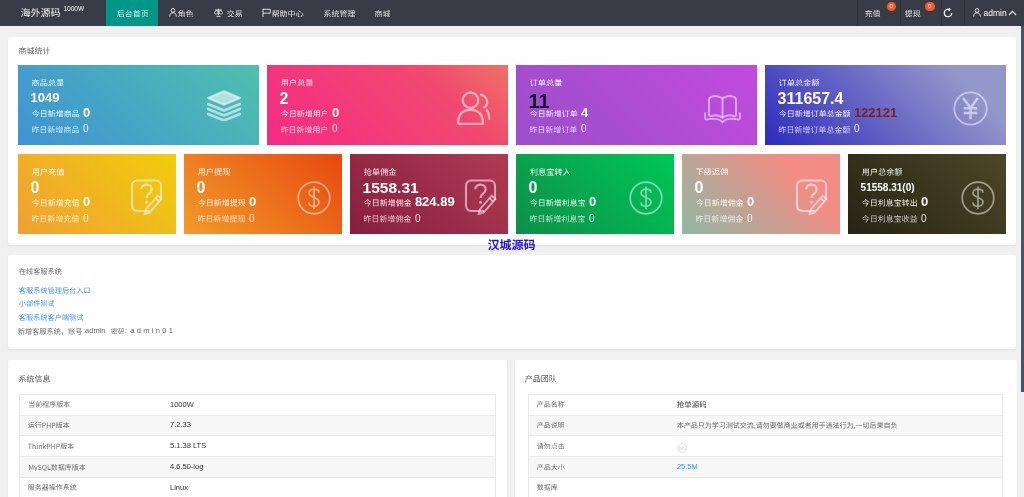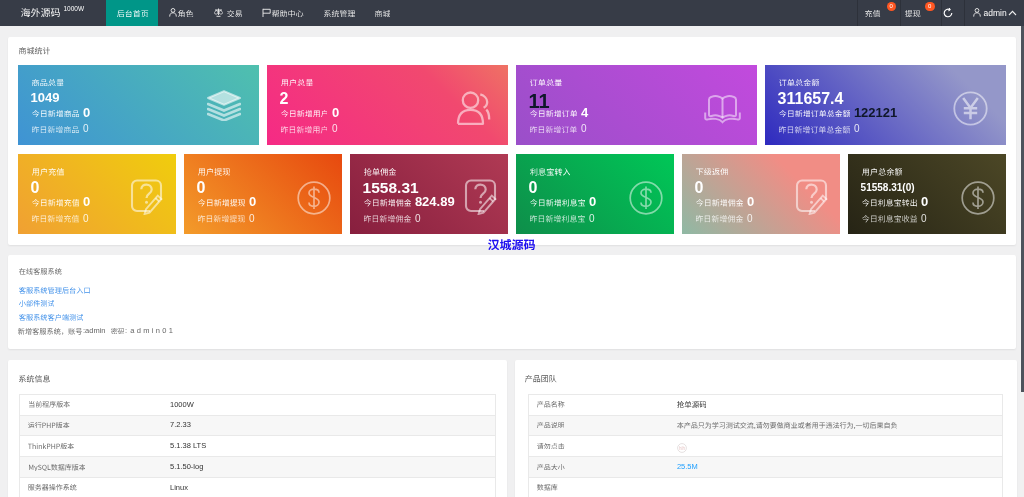--- a/index.html
+++ b/index.html
@@ -168,21 +168,21 @@
       <g transform="scale(1,-1)">
         <path d="M114 772C167 721 234 650 266 605L319 658C287 702 218 770 165 820ZM205 -55C221 -35 251 -14 461 132C453 147 443 178 439 199L293 103V526H50V454H220V96C220 52 186 21 167 8C180 -6 199 -37 205 -55ZM396 756V681H703V31C703 12 696 6 677 5C655 5 583 4 508 7C521 -15 535 -52 540 -75C634 -75 697 -73 733 -60C770 -46 782 -21 782 30V681H960V756Z M1221 437H1459V329H1221ZM1536 437H1785V329H1536ZM1221 603H1459V497H1221ZM1536 603H1785V497H1536ZM1709 836C1686 785 1645 715 1609 667H1366L1407 687C1387 729 1340 791 1299 836L1236 806C1272 764 1311 707 1333 667H1148V265H1459V170H1054V100H1459V-79H1536V100H1949V170H1536V265H1861V667H1693C1725 709 1760 761 1790 809Z M2759 214C2816 145 2875 52 2897 -10L2958 28C2936 91 2875 180 2816 247ZM2412 269C2478 224 2554 153 2591 104L2647 152C2609 199 2532 267 2465 311ZM2281 241V34C2281 -47 2312 -69 2431 -69C2455 -69 2630 -69 2656 -69C2748 -69 2773 -41 2784 74C2762 78 2730 90 2713 101C2707 13 2700 -1 2650 -1C2611 -1 2464 -1 2435 -1C2371 -1 2360 5 2360 35V241ZM2137 225C2119 148 2084 60 2043 9L2112 -24C2157 36 2190 130 2208 212ZM2265 567H2737V391H2265ZM2186 638V319H2820V638H2657C2692 689 2729 751 2761 808L2684 839C2658 779 2614 696 2575 638H2370L2429 668C2411 715 2365 784 2321 836L2257 806C2299 755 2341 685 2358 638Z M3198 218C3236 161 3275 82 3291 34L3356 62C3340 111 3299 187 3260 242ZM3733 243C3708 187 3663 107 3628 57L3685 33C3721 79 3767 152 3804 215ZM3499 849C3404 700 3219 583 3030 522C3050 504 3070 475 3082 453C3136 473 3190 497 3241 526V470H3458V334H3113V265H3458V18H3068V-51H3934V18H3537V265H3888V334H3537V470H3758V533C3812 502 3867 476 3919 457C3931 477 3954 506 3972 522C3820 570 3642 674 3544 782L3569 818ZM3746 540H3266C3354 592 3435 656 3501 729C3568 660 3655 593 3746 540Z M4693 493C4689 183 4676 46 4458 -31C4471 -43 4489 -67 4496 -84C4732 2 4754 161 4759 493ZM4738 84C4804 36 4888 -33 4930 -77L4972 -24C4930 17 4843 84 4778 130ZM4531 610V138H4595V549H4850V140H4916V610H4728C4741 641 4755 678 4768 714H4953V780H4515V714H4700C4690 680 4675 641 4663 610ZM4214 821C4227 798 4242 770 4254 744H4061V593H4127V682H4429V593H4497V744H4333C4319 773 4299 809 4282 837ZM4126 233V-73H4194V-40H4369V-71H4439V233ZM4194 21V172H4369V21ZM4149 416 4224 376C4168 337 4104 305 4039 284C4050 270 4064 236 4070 217C4146 246 4221 287 4288 341C4351 305 4412 268 4450 241L4501 293C4462 319 4402 354 4339 387C4388 436 4430 492 4459 555L4418 582L4403 579H4250C4262 598 4272 618 4281 637L4213 649C4184 582 4126 502 4040 444C4054 434 4075 412 4084 397C4135 433 4177 476 4210 520H4364C4342 483 4312 450 4278 419L4197 461Z" fill="#fff"></path>
       </g>
     </svg>
     <div style="position:absolute;left:777.6px;top:90.9px;font-size:16px;line-height:1;color:#fff;font-weight:700;white-space:pre">311657.4</div>
     <svg style="position:absolute;left:778.7px;top:110.0px" width="71.50" height="7.46" viewBox="35 -849 8937 933">
       <g transform="scale(1,-1)">
         <path d="M390 533C456 484 541 412 580 367L635 420C593 464 506 532 441 579ZM161 348V272H722C650 179 547 51 461 -48L538 -83C644 46 776 212 859 324L801 352L787 348ZM495 847C394 695 216 556 35 475C57 457 80 429 92 408C244 485 394 599 503 729C612 605 774 481 906 415C920 435 945 466 965 482C823 544 649 668 548 786L567 813Z M1253 352H1752V71H1253ZM1253 426V697H1752V426ZM1176 772V-69H1253V-4H1752V-64H1832V772Z M2360 213C2390 163 2426 95 2442 51L2495 83C2480 125 2444 190 2411 240ZM2135 235C2115 174 2082 112 2041 68C2056 59 2082 40 2094 30C2133 77 2173 150 2196 220ZM2553 744V400C2553 267 2545 95 2460 -25C2476 -34 2506 -57 2518 -71C2610 59 2623 256 2623 400V432H2775V-75H2848V432H2958V502H2623V694C2729 710 2843 736 2927 767L2866 822C2794 792 2665 762 2553 744ZM2214 827C2230 799 2246 765 2258 735H2061V672H2503V735H2336C2323 768 2301 811 2282 844ZM2377 667C2365 621 2342 553 2323 507H2046V443H2251V339H2050V273H2251V18C2251 8 2249 5 2239 5C2228 4 2197 4 2162 5C2172 -13 2182 -41 2184 -59C2233 -59 2267 -58 2290 -47C2313 -36 2320 -18 2320 17V273H2507V339H2320V443H2519V507H2391C2410 549 2429 603 2447 652ZM2126 651C2146 606 2161 546 2165 507L2230 525C2225 563 2208 622 2187 665Z M3466 596C3496 551 3524 491 3534 452L3580 471C3570 510 3540 569 3509 612ZM3769 612C3752 569 3717 505 3691 466L3730 449C3757 486 3791 543 3820 592ZM3041 129 3065 55C3146 87 3248 127 3345 166L3332 234L3231 196V526H3332V596H3231V828H3161V596H3053V526H3161V171ZM3442 811C3469 775 3499 726 3512 695L3579 727C3564 757 3534 804 3505 838ZM3373 695V363H3907V695H3770C3797 730 3827 774 3854 815L3776 842C3758 798 3721 736 3693 695ZM3435 641H3611V417H3435ZM3669 641H3842V417H3669ZM3494 103H3789V29H3494ZM3494 159V243H3789V159ZM3425 300V-77H3494V-29H3789V-77H3860V300Z M4114 772C4167 721 4234 650 4266 605L4319 658C4287 702 4218 770 4165 820ZM4205 -55C4221 -35 4251 -14 4461 132C4453 147 4443 178 4439 199L4293 103V526H4050V454H4220V96C4220 52 4186 21 4167 8C4180 -6 4199 -37 4205 -55ZM4396 756V681H4703V31C4703 12 4696 6 4677 5C4655 5 4583 4 4508 7C4521 -15 4535 -52 4540 -75C4634 -75 4697 -73 4733 -60C4770 -46 4782 -21 4782 30V681H4960V756Z M5221 437H5459V329H5221ZM5536 437H5785V329H5536ZM5221 603H5459V497H5221ZM5536 603H5785V497H5536ZM5709 836C5686 785 5645 715 5609 667H5366L5407 687C5387 729 5340 791 5299 836L5236 806C5272 764 5311 707 5333 667H5148V265H5459V170H5054V100H5459V-79H5536V100H5949V170H5536V265H5861V667H5693C5725 709 5760 761 5790 809Z M6759 214C6816 145 6875 52 6897 -10L6958 28C6936 91 6875 180 6816 247ZM6412 269C6478 224 6554 153 6591 104L6647 152C6609 199 6532 267 6465 311ZM6281 241V34C6281 -47 6312 -69 6431 -69C6455 -69 6630 -69 6656 -69C6748 -69 6773 -41 6784 74C6762 78 6730 90 6713 101C6707 13 6700 -1 6650 -1C6611 -1 6464 -1 6435 -1C6371 -1 6360 5 6360 35V241ZM6137 225C6119 148 6084 60 6043 9L6112 -24C6157 36 6190 130 6208 212ZM6265 567H6737V391H6265ZM6186 638V319H6820V638H6657C6692 689 6729 751 6761 808L6684 839C6658 779 6614 696 6575 638H6370L6429 668C6411 715 6365 784 6321 836L6257 806C6299 755 6341 685 6358 638Z M7198 218C7236 161 7275 82 7291 34L7356 62C7340 111 7299 187 7260 242ZM7733 243C7708 187 7663 107 7628 57L7685 33C7721 79 7767 152 7804 215ZM7499 849C7404 700 7219 583 7030 522C7050 504 7070 475 7082 453C7136 473 7190 497 7241 526V470H7458V334H7113V265H7458V18H7068V-51H7934V18H7537V265H7888V334H7537V470H7758V533C7812 502 7867 476 7919 457C7931 477 7954 506 7972 522C7820 570 7642 674 7544 782L7569 818ZM7746 540H7266C7354 592 7435 656 7501 729C7568 660 7655 593 7746 540Z M8693 493C8689 183 8676 46 8458 -31C8471 -43 8489 -67 8496 -84C8732 2 8754 161 8759 493ZM8738 84C8804 36 8888 -33 8930 -77L8972 -24C8930 17 8843 84 8778 130ZM8531 610V138H8595V549H8850V140H8916V610H8728C8741 641 8755 678 8768 714H8953V780H8515V714H8700C8690 680 8675 641 8663 610ZM8214 821C8227 798 8242 770 8254 744H8061V593H8127V682H8429V593H8497V744H8333C8319 773 8299 809 8282 837ZM8126 233V-73H8194V-40H8369V-71H8439V233ZM8194 21V172H8369V21ZM8149 416 8224 376C8168 337 8104 305 8039 284C8050 270 8064 236 8070 217C8146 246 8221 287 8288 341C8351 305 8412 268 8450 241L8501 293C8462 319 8402 354 8339 387C8388 436 8430 492 8459 555L8418 582L8403 579H8250C8262 598 8272 618 8281 637L8213 649C8184 582 8126 502 8040 444C8054 434 8075 412 8084 397C8135 433 8177 476 8210 520H8364C8342 483 8312 450 8278 419L8197 461Z" fill="#fff"></path>
       </g>
     </svg>
-    <div style="position:absolute;left:853.9px;top:105.7px;font-size:13px;line-height:1;color:#0f172a;font-weight:700;white-space:pre">122121</div>
+    <div style="position:absolute;left:853.9px;top:105.7px;font-size:13px;line-height:1;color:#7f1d1d;font-weight:700;white-space:pre">122121</div>
     <svg style="position:absolute;left:779.0px;top:126.1px;opacity:0.8" width="71.17" height="7.46" viewBox="76 -849 8896 933">
       <g transform="scale(1,-1)">
         <path d="M532 841C499 705 443 569 374 481C390 468 419 440 431 426C469 476 503 539 533 609H593V-80H667V178H951V246H667V400H942V469H667V609H964V679H561C578 726 593 776 606 825ZM299 407V176H147V407ZM299 474H147V694H299ZM76 762V30H147V108H371V762Z M1253 352H1752V71H1253ZM1253 426V697H1752V426ZM1176 772V-69H1253V-4H1752V-64H1832V772Z M2360 213C2390 163 2426 95 2442 51L2495 83C2480 125 2444 190 2411 240ZM2135 235C2115 174 2082 112 2041 68C2056 59 2082 40 2094 30C2133 77 2173 150 2196 220ZM2553 744V400C2553 267 2545 95 2460 -25C2476 -34 2506 -57 2518 -71C2610 59 2623 256 2623 400V432H2775V-75H2848V432H2958V502H2623V694C2729 710 2843 736 2927 767L2866 822C2794 792 2665 762 2553 744ZM2214 827C2230 799 2246 765 2258 735H2061V672H2503V735H2336C2323 768 2301 811 2282 844ZM2377 667C2365 621 2342 553 2323 507H2046V443H2251V339H2050V273H2251V18C2251 8 2249 5 2239 5C2228 4 2197 4 2162 5C2172 -13 2182 -41 2184 -59C2233 -59 2267 -58 2290 -47C2313 -36 2320 -18 2320 17V273H2507V339H2320V443H2519V507H2391C2410 549 2429 603 2447 652ZM2126 651C2146 606 2161 546 2165 507L2230 525C2225 563 2208 622 2187 665Z M3466 596C3496 551 3524 491 3534 452L3580 471C3570 510 3540 569 3509 612ZM3769 612C3752 569 3717 505 3691 466L3730 449C3757 486 3791 543 3820 592ZM3041 129 3065 55C3146 87 3248 127 3345 166L3332 234L3231 196V526H3332V596H3231V828H3161V596H3053V526H3161V171ZM3442 811C3469 775 3499 726 3512 695L3579 727C3564 757 3534 804 3505 838ZM3373 695V363H3907V695H3770C3797 730 3827 774 3854 815L3776 842C3758 798 3721 736 3693 695ZM3435 641H3611V417H3435ZM3669 641H3842V417H3669ZM3494 103H3789V29H3494ZM3494 159V243H3789V159ZM3425 300V-77H3494V-29H3789V-77H3860V300Z M4114 772C4167 721 4234 650 4266 605L4319 658C4287 702 4218 770 4165 820ZM4205 -55C4221 -35 4251 -14 4461 132C4453 147 4443 178 4439 199L4293 103V526H4050V454H4220V96C4220 52 4186 21 4167 8C4180 -6 4199 -37 4205 -55ZM4396 756V681H4703V31C4703 12 4696 6 4677 5C4655 5 4583 4 4508 7C4521 -15 4535 -52 4540 -75C4634 -75 4697 -73 4733 -60C4770 -46 4782 -21 4782 30V681H4960V756Z M5221 437H5459V329H5221ZM5536 437H5785V329H5536ZM5221 603H5459V497H5221ZM5536 603H5785V497H5536ZM5709 836C5686 785 5645 715 5609 667H5366L5407 687C5387 729 5340 791 5299 836L5236 806C5272 764 5311 707 5333 667H5148V265H5459V170H5054V100H5459V-79H5536V100H5949V170H5536V265H5861V667H5693C5725 709 5760 761 5790 809Z M6759 214C6816 145 6875 52 6897 -10L6958 28C6936 91 6875 180 6816 247ZM6412 269C6478 224 6554 153 6591 104L6647 152C6609 199 6532 267 6465 311ZM6281 241V34C6281 -47 6312 -69 6431 -69C6455 -69 6630 -69 6656 -69C6748 -69 6773 -41 6784 74C6762 78 6730 90 6713 101C6707 13 6700 -1 6650 -1C6611 -1 6464 -1 6435 -1C6371 -1 6360 5 6360 35V241ZM6137 225C6119 148 6084 60 6043 9L6112 -24C6157 36 6190 130 6208 212ZM6265 567H6737V391H6265ZM6186 638V319H6820V638H6657C6692 689 6729 751 6761 808L6684 839C6658 779 6614 696 6575 638H6370L6429 668C6411 715 6365 784 6321 836L6257 806C6299 755 6341 685 6358 638Z M7198 218C7236 161 7275 82 7291 34L7356 62C7340 111 7299 187 7260 242ZM7733 243C7708 187 7663 107 7628 57L7685 33C7721 79 7767 152 7804 215ZM7499 849C7404 700 7219 583 7030 522C7050 504 7070 475 7082 453C7136 473 7190 497 7241 526V470H7458V334H7113V265H7458V18H7068V-51H7934V18H7537V265H7888V334H7537V470H7758V533C7812 502 7867 476 7919 457C7931 477 7954 506 7972 522C7820 570 7642 674 7544 782L7569 818ZM7746 540H7266C7354 592 7435 656 7501 729C7568 660 7655 593 7746 540Z M8693 493C8689 183 8676 46 8458 -31C8471 -43 8489 -67 8496 -84C8732 2 8754 161 8759 493ZM8738 84C8804 36 8888 -33 8930 -77L8972 -24C8930 17 8843 84 8778 130ZM8531 610V138H8595V549H8850V140H8916V610H8728C8741 641 8755 678 8768 714H8953V780H8515V714H8700C8690 680 8675 641 8663 610ZM8214 821C8227 798 8242 770 8254 744H8061V593H8127V682H8429V593H8497V744H8333C8319 773 8299 809 8282 837ZM8126 233V-73H8194V-40H8369V-71H8439V233ZM8194 21V172H8369V21ZM8149 416 8224 376C8168 337 8104 305 8039 284C8050 270 8064 236 8070 217C8146 246 8221 287 8288 341C8351 305 8412 268 8450 241L8501 293C8462 319 8402 354 8339 387C8388 436 8430 492 8459 555L8418 582L8403 579H8250C8262 598 8272 618 8281 637L8213 649C8184 582 8126 502 8040 444C8054 434 8075 412 8084 397C8135 433 8177 476 8210 520H8364C8342 483 8312 450 8278 419L8197 461Z" fill="#fff"></path>
       </g>
     </svg>
     <div style="position:absolute;left:853.9px;top:124.4px;font-size:10px;line-height:1;color:rgba(255,255,255,0.85);white-space:pre">0</div>
     <svg style="position:absolute;left:953px;top:91.3px" width="35" height="35" viewBox="0 0 35 35">
       <circle cx="17.5" cy="17.5" r="16.2" fill="none" stroke="rgba(255,255,255,0.5)" stroke-width="1.8"></circle>
       <path d="M10.2,7 L17.5,17 24.8,7 M17.5,17 V28.2 M10.8,17.3 H24.2 M10.8,21.9 H24.2" fill="none" stroke="rgba(255,255,255,0.55)" stroke-width="2.5"></path>
     </svg>
@@ -407,21 +407,21 @@
       <g transform="scale(1,-1)">
         <path d="M253 0H346V655H568V733H31V655H253Z M691 0H783V394C837 449 875 477 931 477C1003 477 1034 434 1034 332V0H1125V344C1125 482 1073 557 959 557C885 557 829 516 779 466L783 578V796H691Z M1298 0H1390V543H1298ZM1344 655C1380 655 1405 679 1405 716C1405 751 1380 775 1344 775C1308 775 1284 751 1284 716C1284 679 1308 655 1344 655Z M1573 0H1665V394C1719 449 1757 477 1813 477C1885 477 1916 434 1916 332V0H2007V344C2007 482 1955 557 1841 557C1767 557 1710 516 1659 464H1657L1648 543H1573Z M2183 0H2273V143L2375 262L2534 0H2633L2428 324L2609 543H2507L2277 257H2273V796H2183Z M2744 0H2836V292H2957C3118 292 3227 363 3227 518C3227 678 3117 733 2953 733H2744ZM2836 367V658H2941C3070 658 3135 625 3135 518C3135 413 3074 367 2945 367Z M3377 0H3469V346H3811V0H3904V733H3811V426H3469V733H3377Z M4105 0H4197V292H4318C4479 292 4588 363 4588 518C4588 678 4478 733 4314 733H4105ZM4197 367V658H4302C4431 658 4496 625 4496 518C4496 413 4435 367 4306 367Z M4742 820V422C4742 271 4733 91 4667 -37C4684 -47 4709 -69 4721 -83C4780 20 4801 151 4808 283H4946V-79H5015V351H4810L4811 423V496H5076V563H4988V842H4919V563H4811V820ZM5489 479C5467 365 5429 268 5380 188C5331 272 5296 371 5273 479ZM5120 772V427C5120 278 5111 90 5034 -43C5052 -52 5081 -72 5094 -85C5180 58 5192 259 5192 427V479H5213C5239 345 5279 226 5337 128C5283 61 5220 11 5151 -21C5167 -35 5186 -64 5196 -82C5264 -47 5326 2 5379 65C5426 3 5482 -46 5549 -82C5560 -63 5583 -36 5600 -22C5530 11 5471 60 5423 123C5494 228 5545 365 5569 539L5524 551L5512 548H5192V712C5329 723 5478 742 5585 768L5538 832C5437 806 5267 784 5120 772Z M6097 839V629H5702V553H6004C5931 383 5807 221 5674 140C5692 125 5717 98 5729 79C5874 178 6003 357 6081 553H6097V183H5863V107H6097V-80H6176V107H6409V183H6176V553H6190C6266 357 6395 177 6543 81C6557 102 6583 131 6602 146C6463 226 6337 384 6265 553H6574V629H6176V839Z" fill="#666"></path>
       </g>
     </svg>
     <div style="position:absolute;left:170.0px;top:442.1px;font-size:7.5px;line-height:1;color:#333;white-space:pre">5.1.38 LTS</div>
     <svg style="position:absolute;left:28.7px;top:463.5px" width="56.55" height="7.53" viewBox="101 -842 8078 1076">
       <g transform="scale(1,-1)">
         <path d="M101 0H184V406C184 469 178 558 172 622H176L235 455L374 74H436L574 455L633 622H637C632 558 625 469 625 406V0H711V733H600L460 341C443 291 428 239 409 188H405C387 239 371 291 352 341L212 733H101Z M913 -234C1021 -234 1078 -152 1116 -46L1320 543H1231L1133 242C1119 193 1103 138 1089 88H1084C1065 139 1047 194 1030 242L920 543H825L1043 -1L1031 -42C1008 -109 970 -159 909 -159C894 -159 878 -154 867 -150L849 -223C866 -230 888 -234 913 -234Z M1637 -13C1790 -13 1886 79 1886 195C1886 304 1820 354 1735 391L1631 436C1574 460 1509 487 1509 559C1509 624 1563 665 1646 665C1714 665 1768 639 1813 597L1861 656C1810 709 1733 746 1646 746C1513 746 1415 665 1415 552C1415 445 1496 393 1564 364L1669 318C1739 287 1792 263 1792 187C1792 116 1735 68 1638 68C1562 68 1488 104 1436 159L1381 95C1444 29 1533 -13 1637 -13Z M2300 64C2168 64 2082 182 2082 369C2082 552 2168 665 2300 665C2432 665 2518 552 2518 369C2518 182 2432 64 2300 64ZM2524 -184C2568 -184 2607 -177 2629 -167L2611 -96C2592 -102 2567 -107 2534 -107C2455 -107 2387 -74 2354 -9C2509 18 2613 158 2613 369C2613 604 2484 746 2300 746C2116 746 1987 604 1987 369C1987 154 2095 12 2255 -10C2296 -110 2389 -184 2524 -184Z M2772 0H3185V79H2864V733H2772Z M3657 821C3639 782 3607 723 3582 688L3631 664C3657 697 3691 747 3720 793ZM3302 793C3328 751 3355 696 3364 661L3421 686C3412 722 3385 776 3357 815ZM3624 260C3601 208 3569 164 3531 126C3493 145 3454 164 3417 180C3431 204 3447 231 3461 260ZM3324 153C3373 134 3428 109 3478 83C3414 37 3337 5 3255 -14C3268 -28 3284 -54 3291 -72C3383 -47 3468 -8 3540 50C3573 30 3603 11 3626 -6L3674 43C3651 59 3622 77 3589 95C3642 152 3684 222 3709 309L3668 326L3656 323H3492L3514 375L3447 387C3440 367 3430 345 3420 323H3284V260H3389C3368 220 3345 183 3324 153ZM3471 841V654H3264V592H3448C3400 527 3323 465 3253 435C3268 421 3285 395 3294 378C3355 411 3421 467 3471 526V404H3541V540C3589 505 3650 458 3675 435L3717 489C3693 506 3605 562 3556 592H3745V654H3541V841ZM3843 832C3818 656 3773 488 3695 383C3711 373 3740 349 3752 337C3778 374 3800 418 3820 467C3842 369 3871 278 3908 199C3852 104 3774 31 3665 -22C3679 -37 3700 -67 3707 -83C3809 -28 3886 41 3945 129C3995 44 4057 -24 4135 -71C4147 -52 4169 -26 4186 -12C4102 33 4036 106 3985 198C4038 301 4072 426 4094 576H4162V646H3877C3891 702 3903 761 3912 821ZM4023 576C4007 461 3983 361 3947 276C3909 366 3881 468 3862 576Z M4698 238V-81H4764V-40H5072V-77H5141V238H4948V362H5172V427H4948V537H5137V796H4609V494C4609 335 4600 117 4496 -37C4513 -45 4544 -67 4558 -79C4641 43 4669 213 4678 362H4877V238ZM4682 731H5065V603H4682ZM4682 537H4877V427H4681L4682 494ZM4764 22V174H5072V22ZM4381 839V638H4256V568H4381V349C4329 333 4281 319 4243 309L4263 235L4381 273V14C4381 0 4376 -4 4364 -4C4352 -5 4313 -5 4270 -4C4279 -24 4289 -55 4291 -73C4354 -74 4393 -71 4417 -59C4442 -48 4451 -27 4451 14V296L4566 334L4555 403L4451 370V568H4564V638H4451V839Z M5539 245C5548 253 5582 259 5633 259H5807V144H5446V74H5807V-79H5881V74H6168V144H5881V259H6102V327H5881V432H5807V327H5617C5648 373 5679 426 5707 481H6126V549H5741L5773 621L5696 648C5685 615 5672 581 5658 549H5474V481H5626C5601 431 5579 393 5568 377C5548 344 5531 322 5513 318C5522 298 5535 260 5539 245ZM5683 821C5700 797 5717 766 5729 739H5335V450C5335 305 5328 101 5245 -42C5263 -50 5296 -71 5309 -85C5396 67 5409 295 5409 450V668H6166V739H5814C5802 770 5779 809 5756 840Z M6319 820V422C6319 271 6310 91 6244 -37C6261 -47 6286 -69 6298 -83C6357 20 6378 151 6385 283H6523V-79H6592V351H6387L6388 423V496H6653V563H6565V842H6496V563H6388V820ZM7066 479C7044 365 7006 268 6957 188C6908 272 6873 371 6850 479ZM6697 772V427C6697 278 6688 90 6611 -43C6629 -52 6658 -72 6671 -85C6757 58 6769 259 6769 427V479H6790C6816 345 6856 226 6914 128C6860 61 6797 11 6728 -21C6744 -35 6763 -64 6773 -82C6841 -47 6903 2 6956 65C7003 3 7059 -46 7126 -82C7137 -63 7160 -36 7177 -22C7107 11 7048 60 7000 123C7071 228 7122 365 7146 539L7101 551L7089 548H6769V712C6906 723 7055 742 7162 768L7115 832C7014 806 6844 784 6697 772Z M7674 839V629H7279V553H7581C7508 383 7384 221 7251 140C7269 125 7294 98 7306 79C7451 178 7580 357 7658 553H7674V183H7440V107H7674V-80H7753V107H7986V183H7753V553H7767C7843 357 7972 177 8120 81C8134 102 8160 131 8179 146C8040 226 7914 384 7842 553H8151V629H7753V839Z" fill="#666"></path>
       </g>
     </svg>
-    <div style="position:absolute;left:170.0px;top:462.9px;font-size:7.5px;line-height:1;color:#333;white-space:pre">5.1.50-log</div>
+    <div style="position:absolute;left:170.0px;top:462.9px;font-size:7.5px;line-height:1;color:#333;white-space:pre">4.6.50-log</div>
     <svg style="position:absolute;left:28.2px;top:484.3px" width="48.47" height="6.48" viewBox="34 -844 6924 925">
       <g transform="scale(1,-1)">
         <path d="M108 803V444C108 296 102 95 34 -46C52 -52 82 -69 95 -81C141 14 161 140 170 259H329V11C329 -4 323 -8 310 -8C297 -9 255 -9 209 -8C219 -28 228 -61 230 -80C298 -80 338 -79 364 -66C390 -54 399 -31 399 10V803ZM176 733H329V569H176ZM176 499H329V330H174C175 370 176 409 176 444ZM858 391C836 307 801 231 758 166C711 233 675 309 648 391ZM487 800V-80H558V391H583C615 287 659 191 716 110C670 54 617 11 562 -19C578 -32 598 -57 606 -74C661 -42 713 1 759 54C806 -2 860 -48 921 -81C933 -63 954 -37 970 -23C907 7 851 53 802 109C865 198 914 311 941 447L897 463L884 460H558V730H839V607C839 595 836 592 820 591C804 590 751 590 690 592C700 574 711 548 714 528C790 528 841 528 872 538C904 549 912 569 912 606V800Z M1446 381C1442 345 1435 312 1427 282H1126V216H1404C1346 87 1235 20 1057 -14C1070 -29 1091 -62 1098 -78C1296 -31 1420 53 1484 216H1788C1771 84 1751 23 1728 4C1717 -5 1705 -6 1684 -6C1660 -6 1595 -5 1532 1C1545 -18 1554 -46 1556 -66C1616 -69 1675 -70 1706 -69C1742 -67 1765 -61 1787 -41C1822 -10 1844 66 1866 248C1868 259 1870 282 1870 282H1505C1513 311 1519 342 1524 375ZM1745 673C1686 613 1604 565 1509 527C1430 561 1367 604 1324 659L1338 673ZM1382 841C1330 754 1231 651 1090 579C1106 567 1127 540 1137 523C1188 551 1234 583 1275 616C1315 569 1365 529 1424 497C1305 459 1173 435 1046 423C1058 406 1071 376 1076 357C1222 375 1373 406 1508 457C1624 410 1764 382 1919 369C1928 390 1945 420 1961 437C1827 444 1702 463 1597 495C1708 549 1802 619 1862 710L1817 741L1804 737H1397C1421 766 1442 796 1460 826Z M2196 730H2366V589H2196ZM2622 730H2802V589H2622ZM2614 484C2656 468 2706 443 2740 420H2452C2475 452 2495 485 2511 518L2437 532V795H2128V524H2431C2415 489 2392 454 2364 420H2052V353H2298C2230 293 2141 239 2030 198C2045 184 2064 158 2072 141L2128 165V-80H2198V-51H2365V-74H2437V229H2246C2305 267 2355 309 2396 353H2582C2624 307 2679 264 2739 229H2555V-80H2624V-51H2802V-74H2875V164L2924 148C2934 166 2955 194 2972 208C2863 234 2751 288 2675 353H2949V420H2774L2801 449C2768 475 2704 506 2653 524ZM2553 795V524H2875V795ZM2198 15V163H2365V15ZM2624 15V163H2802V15Z M3527 742H3758V637H3527ZM3461 799V580H3827V799ZM3420 480H3552V366H3420ZM3730 480H3866V366H3730ZM3159 840V638H3046V568H3159V349C3113 333 3071 319 3037 308L3056 236L3159 275V8C3159 -4 3156 -7 3145 -7C3136 -7 3106 -8 3072 -7C3082 -26 3091 -57 3094 -74C3145 -74 3178 -72 3200 -61C3222 -49 3230 -30 3230 8V302L3329 340L3317 407L3230 375V568H3323V638H3230V840ZM3606 310V234H3342V171H3559C3490 97 3381 33 3277 1C3292 -13 3314 -40 3324 -58C3426 -21 3533 48 3606 130V-81H3677V135C3740 59 3833 -12 3918 -49C3930 -31 3951 -5 3967 9C3879 40 3783 103 3722 171H3951V234H3677V310H3929V535H3670V310H3613V535H3361V310Z M4526 828C4476 681 4395 536 4305 442C4322 430 4351 404 4363 391C4414 447 4463 520 4506 601H4575V-79H4651V164H4952V235H4651V387H4939V456H4651V601H4962V673H4542C4563 717 4582 763 4598 809ZM4285 836C4229 684 4135 534 4036 437C4050 420 4072 379 4080 362C4114 397 4147 437 4179 481V-78H4254V599C4293 667 4329 741 4357 814Z M5286 224C5233 152 5150 78 5070 30C5090 19 5121 -6 5136 -20C5212 34 5301 116 5361 197ZM5636 190C5719 126 5822 34 5872 -22L5936 23C5882 80 5779 168 5695 229ZM5664 444C5690 420 5718 392 5745 363L5305 334C5455 408 5608 500 5756 612L5698 660C5648 619 5593 580 5540 543L5295 531C5367 582 5440 646 5507 716C5637 729 5760 747 5855 770L5803 833C5641 792 5350 765 5107 753C5115 736 5124 706 5126 688C5214 692 5308 698 5401 706C5336 638 5262 578 5236 561C5206 539 5182 524 5162 521C5170 502 5181 469 5183 454C5204 462 5235 466 5438 478C5353 425 5280 385 5245 369C5183 338 5138 319 5106 315C5115 295 5126 260 5129 245C5157 256 5196 261 5471 282V20C5471 9 5468 5 5451 4C5435 3 5380 3 5320 6C5332 -15 5345 -47 5349 -69C5422 -69 5472 -68 5505 -56C5539 -44 5547 -23 5547 19V288L5796 306C5825 273 5849 242 5866 216L5926 252C5885 313 5799 405 5722 474Z M6698 352V36C6698 -38 6715 -60 6785 -60C6799 -60 6859 -60 6873 -60C6935 -60 6953 -22 6958 114C6939 119 6909 131 6894 145C6891 24 6887 6 6865 6C6853 6 6806 6 6797 6C6775 6 6772 9 6772 36V352ZM6510 350C6504 152 6481 45 6317 -16C6334 -30 6355 -58 6364 -77C6545 -3 6576 126 6584 350ZM6042 53 6059 -21C6149 8 6267 45 6379 82L6367 147C6246 111 6123 74 6042 53ZM6595 824C6614 783 6639 729 6649 695H6407V627H6587C6542 565 6473 473 6450 451C6431 433 6406 426 6387 421C6395 405 6409 367 6412 348C6440 360 6482 365 6845 399C6861 372 6876 346 6886 326L6949 361C6919 419 6854 513 6800 583L6741 553C6763 524 6786 491 6807 458L6532 435C6577 490 6634 568 6676 627H6948V695H6660L6724 715C6712 747 6687 802 6664 842ZM6060 423C6075 430 6098 435 6218 452C6175 389 6136 340 6118 321C6086 284 6063 259 6041 255C6050 235 6062 198 6066 182C6087 195 6121 206 6369 260C6367 276 6366 305 6368 326L6179 289C6255 377 6330 484 6393 592L6326 632C6307 595 6286 557 6263 522L6140 509C6202 595 6264 704 6310 809L6234 844C6190 723 6116 594 6092 561C6070 527 6051 504 6033 500C6043 479 6055 439 6060 423Z" fill="#666"></path>
       </g>
     </svg>
     <div style="position:absolute;left:170.0px;top:483.7px;font-size:7.5px;line-height:1;color:#333;white-space:pre">Linux</div>
     <div style="position:absolute;left:527.6px;top:414.5px;width:475.7px;height:20.8px;background:#f7f7f7"></div>
     <div style="position:absolute;left:527.6px;top:456.1px;width:475.7px;height:20.8px;background:#f7f7f7"></div>
     <div style="position:absolute;left:527.6px;top:393.7px;width:475.7px;height:104.0px;border:1px solid #e9e9e9;box-sizing:border-box"></div>
     <div style="position:absolute;left:527.6px;top:414.5px;width:475.7px;height:1px;background:#e9e9e9"></div>

